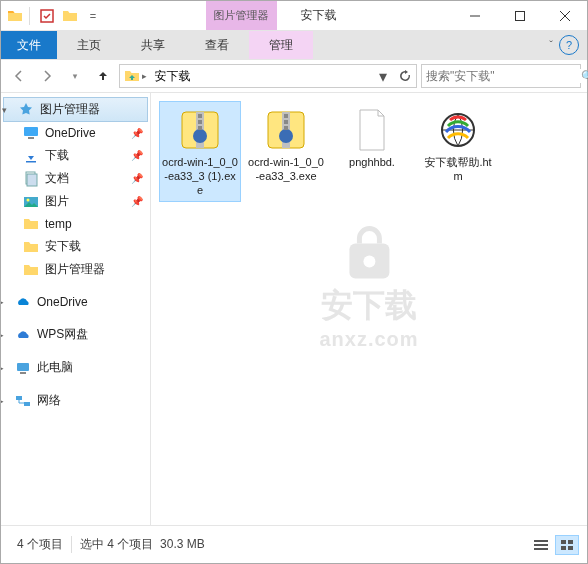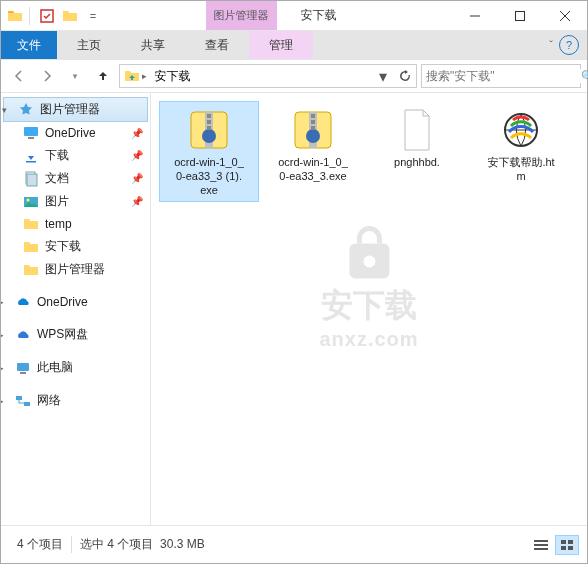--- a/index.html
+++ b/index.html
@@ -44,21 +44,21 @@
 .sidebar { width:150px; border-right:1px solid #e5e5e5; overflow-y:auto; padding:4px 0; background:#fff; }
 .side-item { display:flex; align-items:center; gap:6px; padding:3px 6px 3px 22px; font-size:12px; color:#222; white-space:nowrap; }
 .side-item.header { background:linear-gradient(#e4f1fb,#cfe6f7); border:1px solid #a8cbe6; margin:0 2px; padding-left:12px; }
 .side-item .pin { margin-left:auto; color:#777; font-size:10px; }
 .side-item .chev { width:10px; color:#666; font-size:9px; margin-left:-14px; }
 .side-ico { width:16px; height:16px; flex-shrink:0; }
 .side-group-gap { height:10px; }
 
 .content { flex:1; position:relative; overflow:auto; padding:8px; background:#fff; }
 .file-grid { display:flex; flex-wrap:wrap; gap:4px; align-content:flex-start; }
-.file-item { width:100px; display:flex; flex-direction:column; align-items:center; padding:4px 14px; border:1px solid transparent; }
+.file-item { width:82px; display:flex; flex-direction:column; align-items:center; padding:4px 2px; border:1px solid transparent; }
 .file-item.selected { background:#cce8ff; border:1px solid #99d1ff; }
 .file-icon { width:48px; height:48px; display:flex; align-items:center; justify-content:center; }
 .file-label { font-size:11px; text-align:center; line-height:1.25; word-break:break-all; margin-top:2px; color:#222; }
 
 .watermark { position:absolute; top:45%; left:50%; transform:translate(-50%,-50%); color:#e5e5e5; font-size:32px; font-weight:bold; display:flex; flex-direction:column; align-items:center; pointer-events:none; }
 .watermark .bag { width:60px; height:60px; }
 
 
 .status { height:38px; border-top:1px solid #e5e5e5; display:flex; align-items:center; font-size:12px; color:#444; padding:0 8px; background:#fff; }
 .status-seg { padding:0 8px; border-right:1px solid #ddd; }

